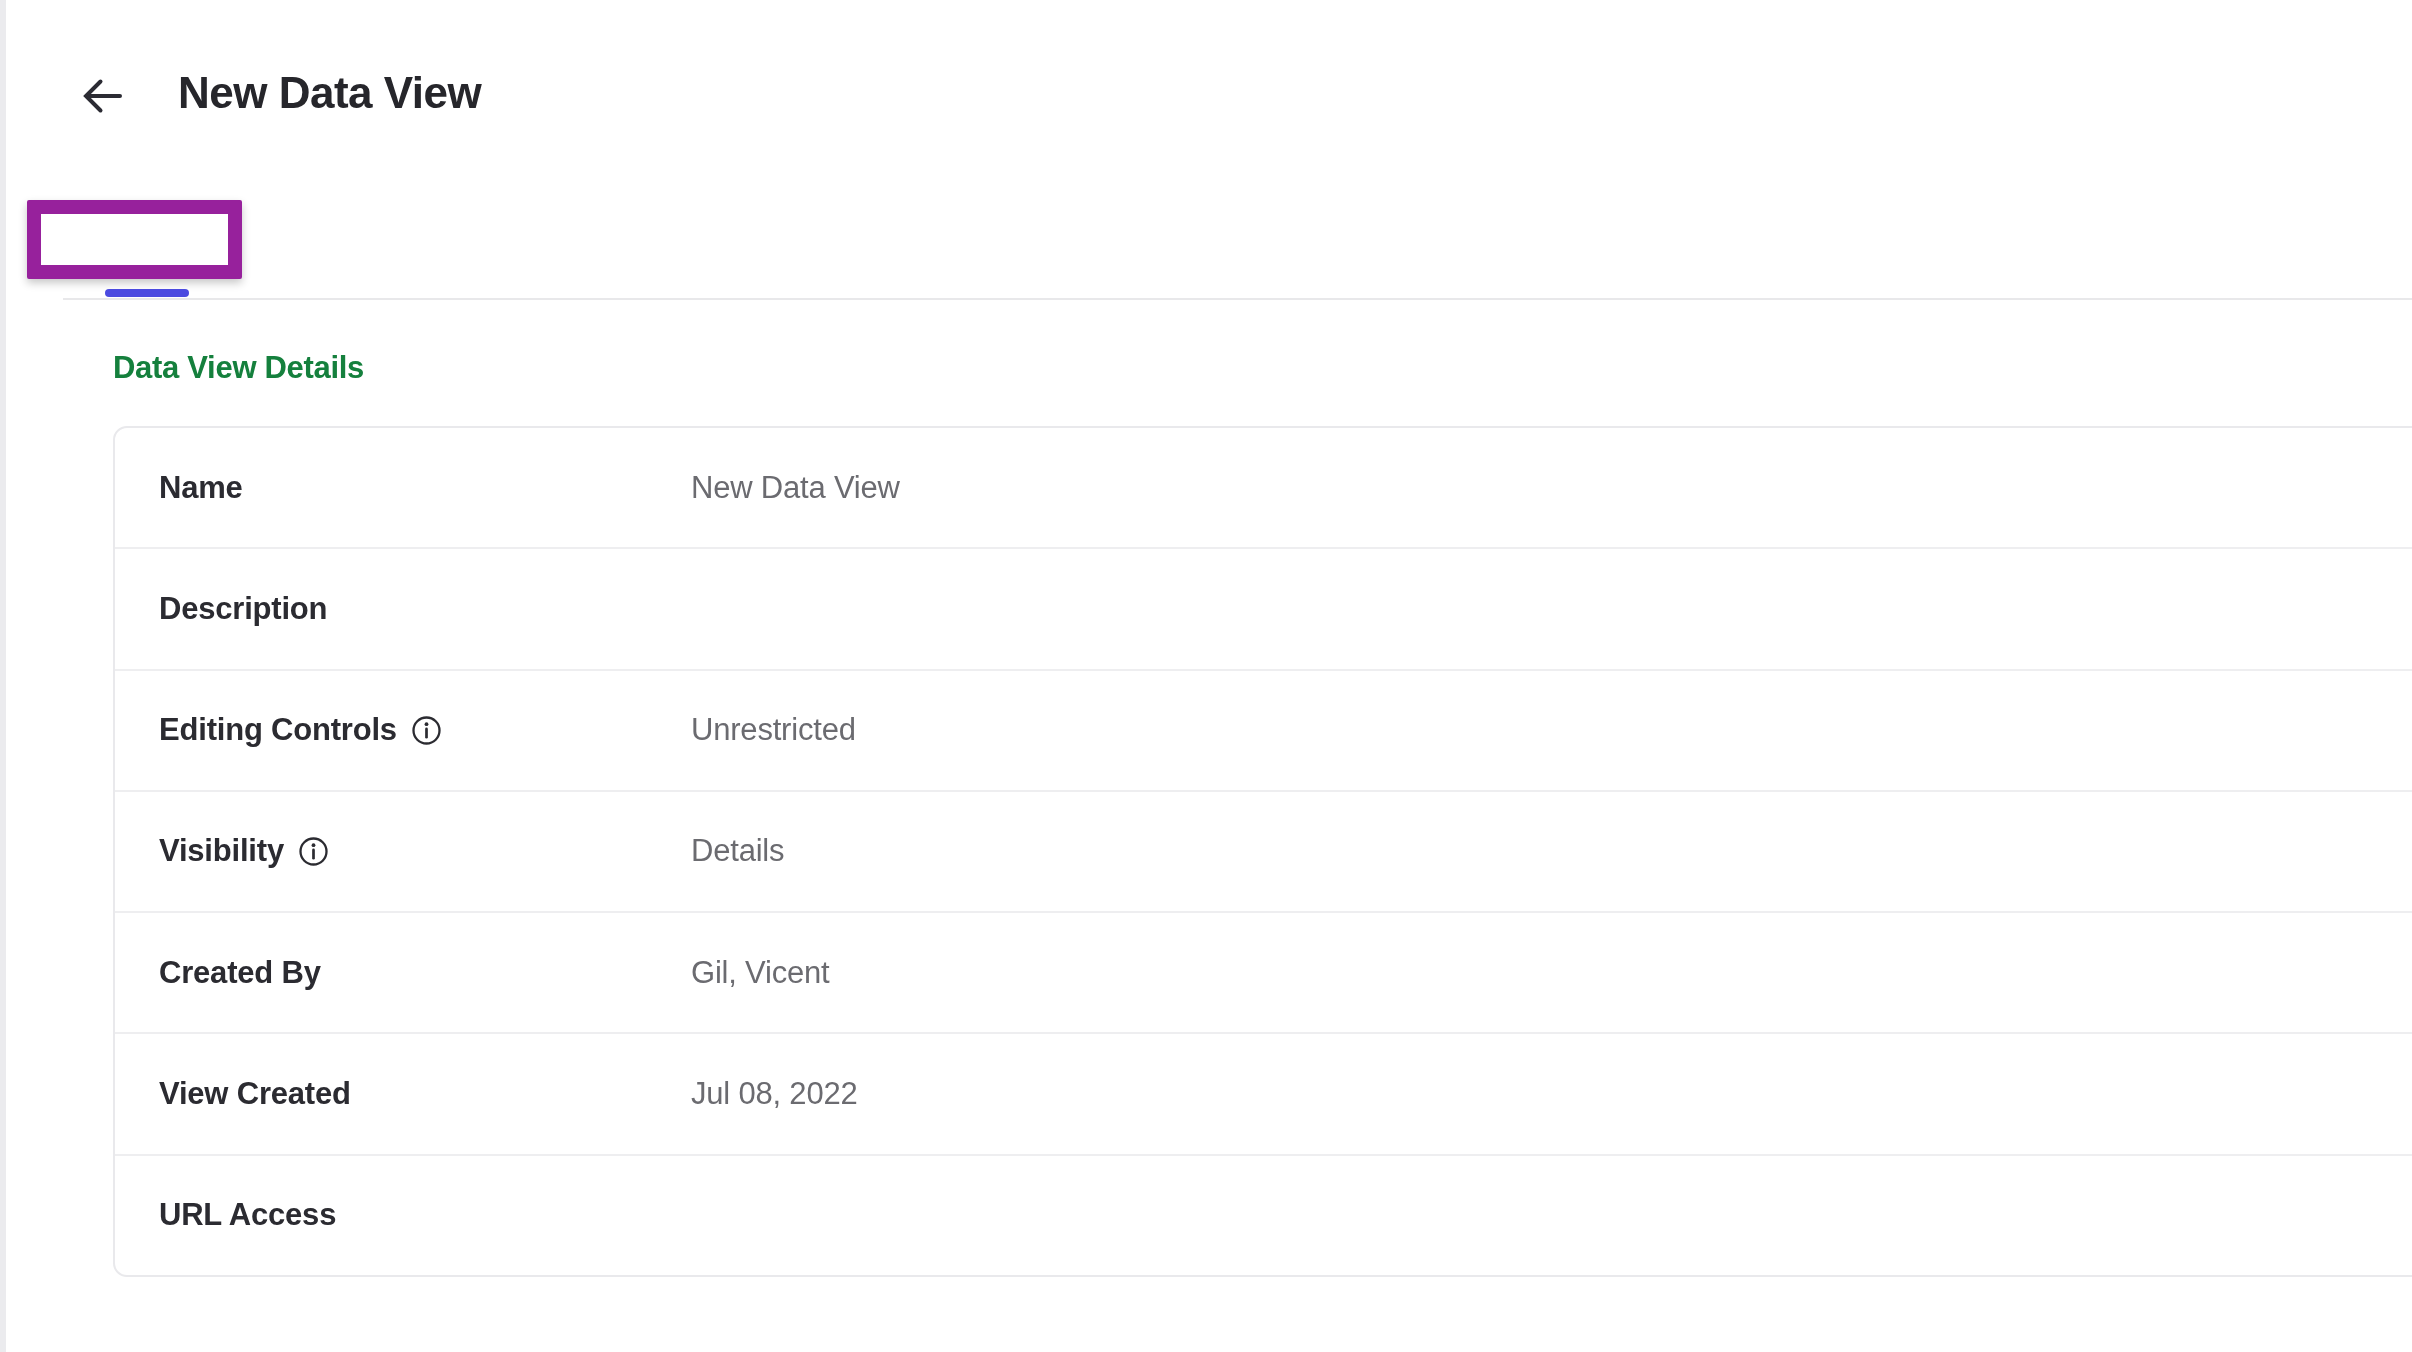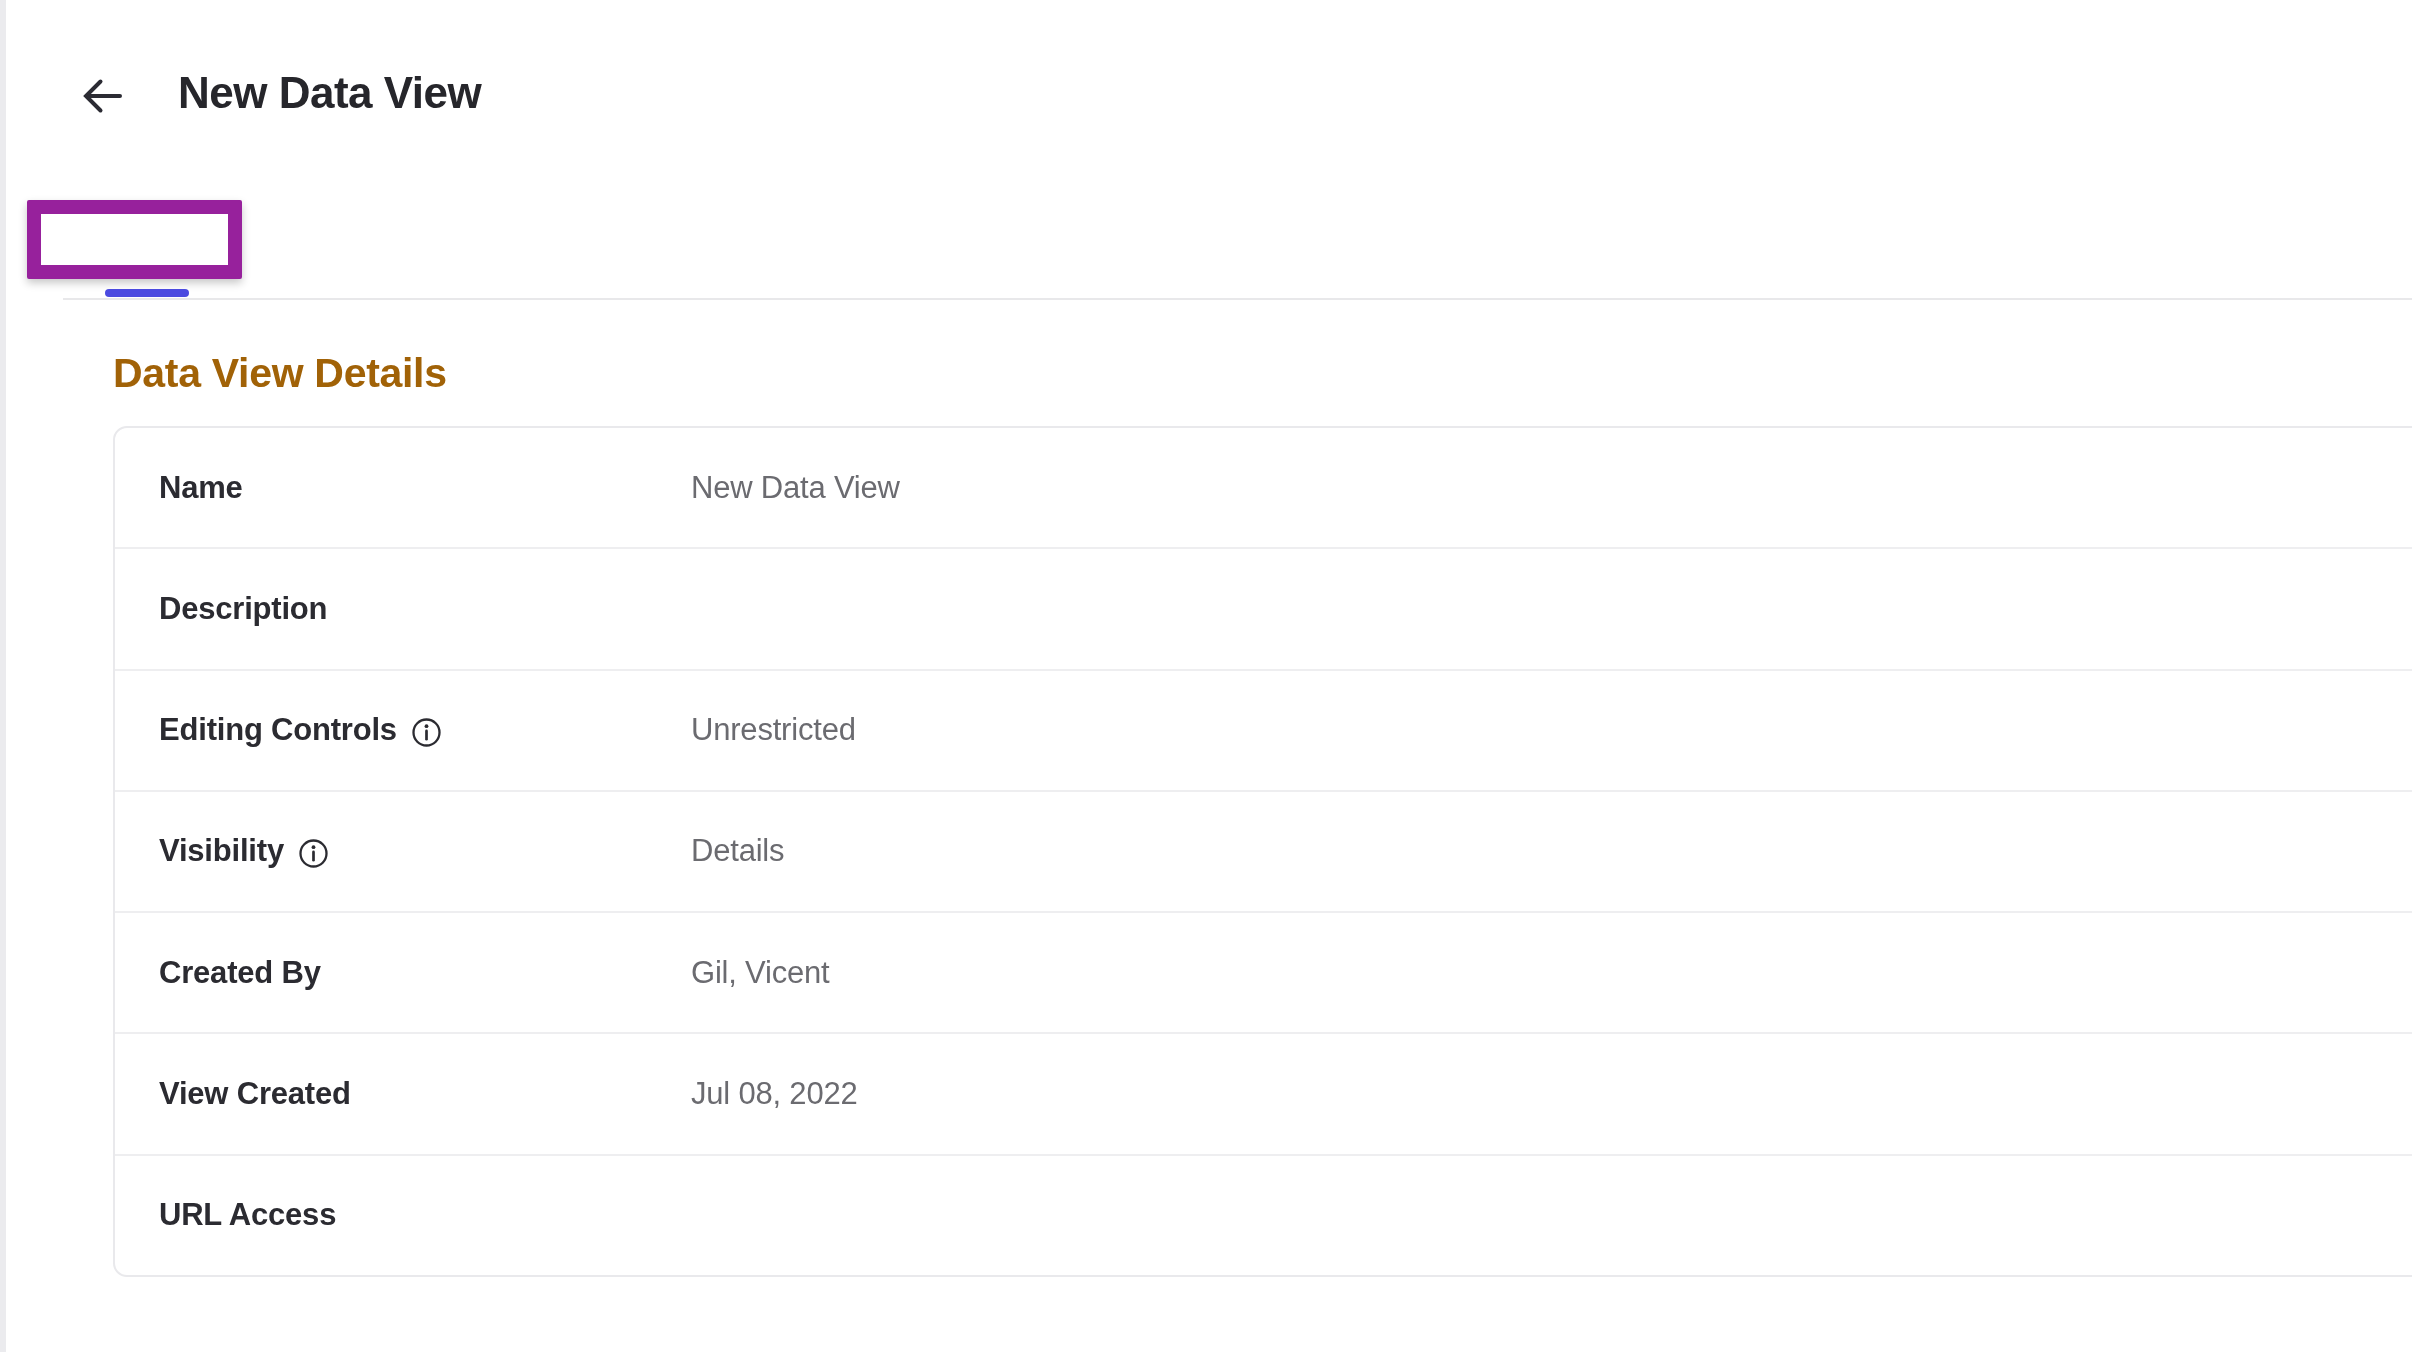--- a/index.html
+++ b/index.html
@@ -26,30 +26,30 @@
              gap:48px; align-items:center; z-index:3; }
   .tab { font-size:30px; color:#8b8b90; white-space:nowrap; cursor:pointer;
          background:none; border:none; font-family:inherit; padding:0; }
   .tab.active { color:#4f46e0; }
   .tab-indicator { position:absolute; left:105px; top:289px; width:84px; height:8px;
                    border-radius:5px; background:#4b4ae0; z-index:3; }
   .tab-divider { position:absolute; left:63px; right:0; top:298px; height:2px;
                  background:#e8e8ea; }
 
   
-  .section-title { position:absolute; left:113px; top:350px; font-size:41px;
-                   font-weight:700; color:#a16207; letter-spacing:-0.3px; }
+  .section-title { position:absolute; left:113px; top:350px; font-size:31px;
+                   font-weight:700; color:#15803d; letter-spacing:-0.3px; }
 
   
   .card { position:absolute; left:113px; top:426px; width:2320px; height:851px;
           background:#ffffff; border:2px solid #e9e9ec; border-radius:14px;
           display:flex; flex-direction:column; overflow:hidden; }
   .row { flex:1 1 0; position:relative; display:flex; align-items:center; }
   .row + .row { border-top:2px solid #eeeef0; }
-  .row-label { display:inline-flex; align-items:flex-end; margin-left:44px;
+  .row-label { display:inline-flex; align-items:center; margin-left:44px;
                font-size:31px; font-weight:700; color:#2b2b31; letter-spacing:-0.2px; }
   .info-icon { margin-left:14px; display:inline-flex; cursor:pointer; }
   .row-value { position:absolute; left:576px; font-size:31px; font-weight:400;
                color:#6b6b70; white-space:nowrap; letter-spacing:-0.2px; }
   a.row-value { color:#4f44e0; text-decoration:none; }
 </style>
 </head>
 <body>
 
 <div class="stage">

